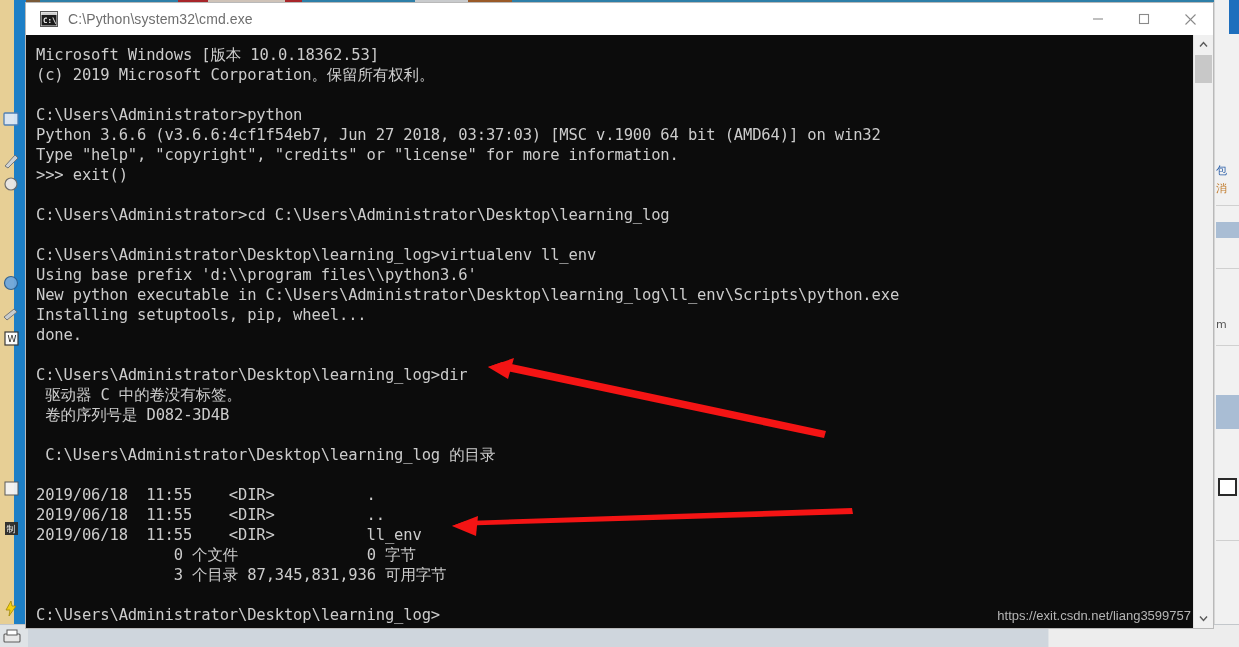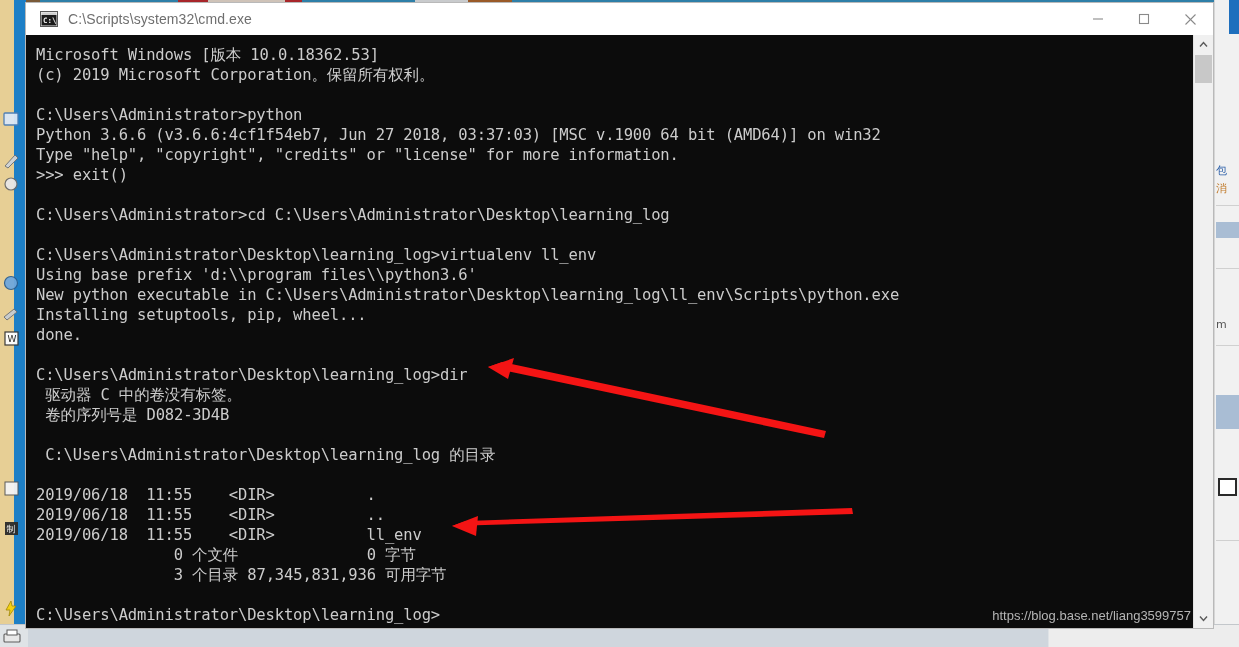--- a/index.html
+++ b/index.html
@@ -322,21 +322,21 @@
 
     <div class="titlebar">
       <div class="title-ico">
         <svg width="18" height="16" viewBox="0 0 18 16">
           <rect x="0.5" y="0.5" width="17" height="15" fill="#f2f2f2" stroke="#5a5a5a"></rect>
           <rect x="1.5" y="1.5" width="15" height="2.5" fill="#cfcfcf"></rect>
           <rect x="1.5" y="4" width="15" height="10.5" fill="#1b1b1b"></rect>
           <text x="3" y="12" font-family="DejaVu Sans Mono, monospace" font-size="7.5" font-weight="bold" fill="#f0f0f0">C:\</text>
         </svg>
       </div>
-      <div class="title-text">C:\Scripts\system32\cmd.exe</div>
+      <div class="title-text">C:\Python\system32\cmd.exe</div>
 
       <div class="win-btns">
         <div class="win-btn">
           <svg width="12" height="12" viewBox="0 0 12 12">
               <line x1="1" y1="6" x2="11" y2="6" stroke="#8a8a8a" stroke-width="1.1"></line>
             </svg>
         </div>
         <div class="win-btn">
           <svg width="12" height="12" viewBox="0 0 12 12">
               <rect x="1.5" y="1.5" width="9" height="9" fill="none" stroke="#8a8a8a" stroke-width="1.1"></rect>
@@ -387,21 +387,21 @@
         <g>
           <path d="M462,332 L476,327 L800,396 L798,403 Z" fill="#f41414"></path>
           <path d="M462,332 L488,323 L482,344 Z" fill="#f41414"></path>
         </g>
         <g>
           <path d="M426,491 L440,486 L826,473 L827,479 Z" fill="#f41414"></path>
           <path d="M426,491 L452,481 L450,501 Z" fill="#f41414"></path>
         </g>
       </svg>
 
-      <div class="watermark">https://blog.base.net/liang3599757</div>
+      <div class="watermark">https://exit.csdn.net/liang3599757</div>
 
       <div class="vscroll">
         <div class="vscroll-up">
           <svg width="9" height="7" viewBox="0 0 9 7">
               <path d="M1 5.5 L4.5 1.5 L8 5.5" fill="none" stroke="#5a5a5a" stroke-width="1.4"></path>
             </svg>
         </div>
         <div class="vscroll-thumb"></div>
         <div class="vscroll-down">
           <svg width="9" height="7" viewBox="0 0 9 7">

